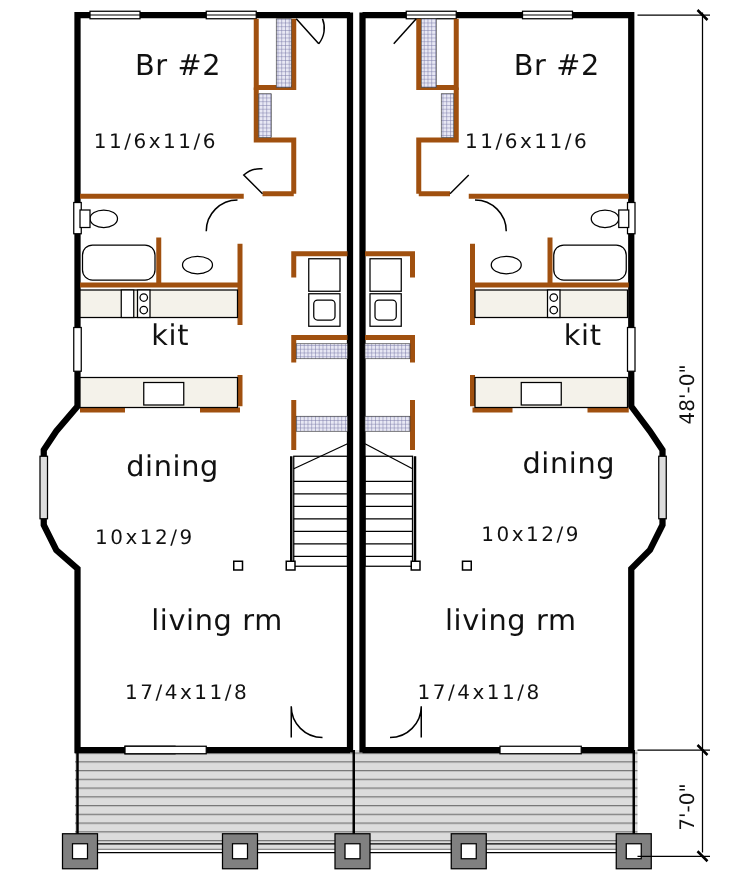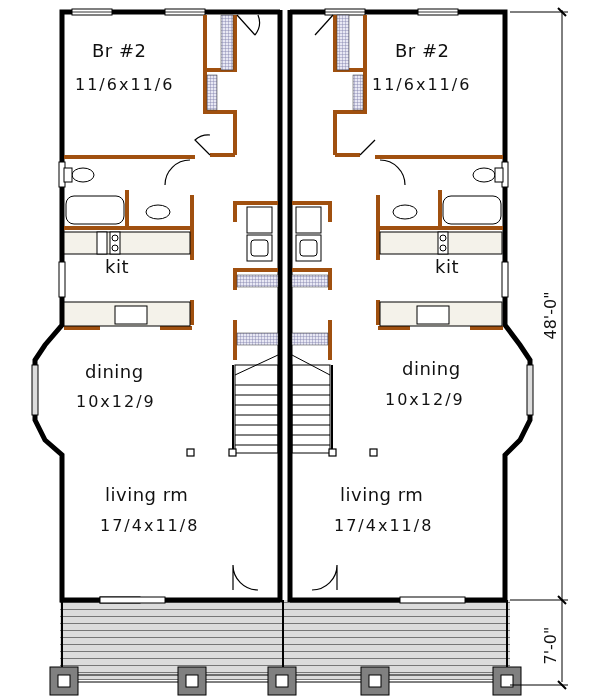--- a/index.html
+++ b/index.html
@@ -1,20 +1,20 @@
 <!DOCTYPE html>
 <html><head>
 <meta charset="utf-8">
 <style>
   html,body{margin:0;padding:0;background:#fff;}
   body{width:600px;height:700px;overflow:hidden;position:relative;font-family:"DejaVu Sans",sans-serif;}
   #plan{position:absolute;left:0;top:0;width:600px;height:700px;}
   .lbl{position:absolute;color:#111;text-align:center;white-space:nowrap;}
-  .room-name{font-size:18px;letter-spacing:0.5px;}
-  .room-dim{font-size:16px;letter-spacing:2px;}
+  .room-name{font-size:23px;letter-spacing:0.5px;margin-left:16px;}
+  .room-dim{font-size:16px;letter-spacing:2px;margin-top:28px;}
   .dim-label{position:absolute;font-size:16px;color:#111;transform:rotate(-90deg);transform-origin:center;white-space:nowrap;}
 </style>
 </head>
 <body>
 
 <svg id="plan" viewBox="0 0 600 700" xmlns="http://www.w3.org/2000/svg">
   <defs>
     <pattern id="shelf" width="3" height="3" patternUnits="userSpaceOnUse">
       <rect width="3" height="3" fill="#e8e8f4"></rect>
       <path d="M0 0H3M0 0V3" stroke="#7a7aa8" stroke-width="0.8"></path>

